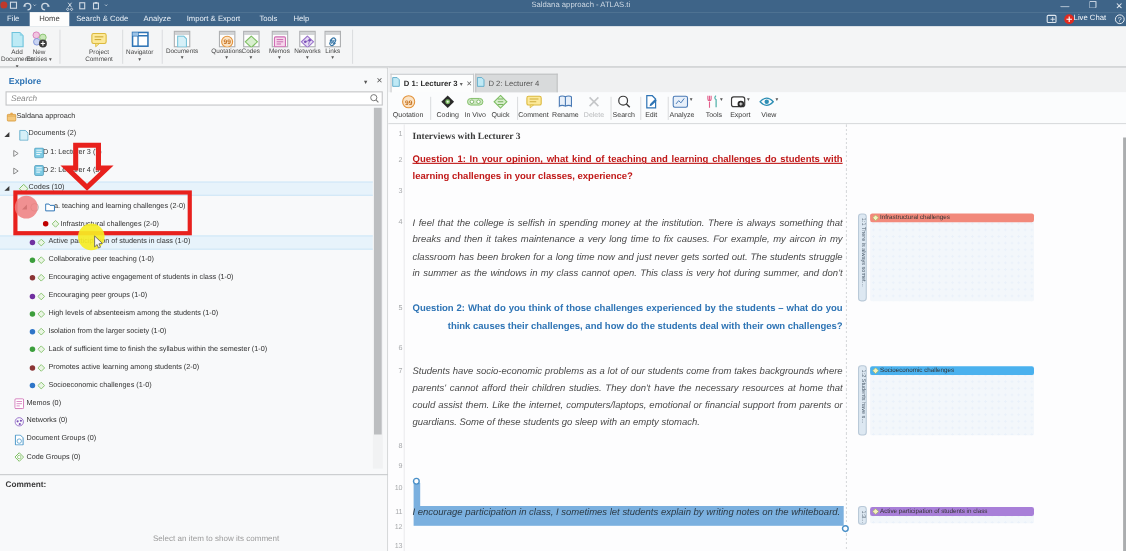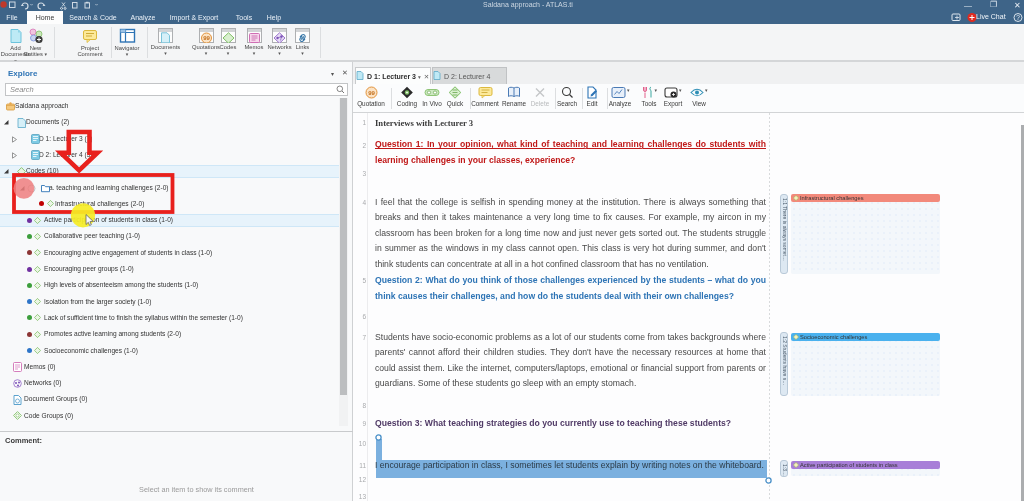--- a/index.html
+++ b/index.html
@@ -51,23 +51,23 @@
 .tbtn { top:2px; text-align:center; font-size:6.4px; color:#3a3a3a; }
 .tsep { top:4px; width:1px; height:21px; background:#dcdee0; }
 
 
 #doccontent { left:0; top:51px; width:671px; height:389px; background:#fdfdfe; }
 .lnum { position:absolute; left:0px; width:13px; text-align:right; font-size:6.5px; color:#a8aaac; }
 #numline { left:14px; top:0; width:1px; height:389px; background:#ececee; }
 .dline { position:absolute; left:22px; width:391px; height:16px; line-height:16px; font-size:8.65px; color:#3d3d3d; white-space:nowrap; }
 .just { text-align:justify; text-align-last:justify; white-space:normal; height:15.4px; line-height:15.4px; }
 .qred { color:#c01818; font-weight:bold; }
-.qblue { color:#2e74b5; font-weight:bold; }
+.qblue { color:#2e74b5; font-weight:bold;text-align:right; }
 .qpurp { color:#503a66; font-weight:bold; }
-.ital { color:#4a4a4a; }
+.ital { font-style:italic; color:#4a4a4a; }
 #docdash { left:416px; top:0; width:1px; height:389px; background:repeating-linear-gradient(to bottom,#d8dadc 0,#d8dadc 2px,#fdfdfe 2px,#fdfdfe 4px); }
 
 
 .qbar { position:absolute; width:8px; background:#dde8f2; border:1px solid #b9c9d8; border-radius:3px; }
 .qbartxt { position:absolute; left:0.5px; top:3px; width:6px; font-size:5px; line-height:6px; color:#4a5a6a; writing-mode:vertical-rl; white-space:nowrap; }
 .codelbl { position:absolute; height:8px; border-radius:2px; font-size:5.7px; line-height:8px; color:#333; padding-left:9px; white-space:nowrap; }
 .codebox { position:absolute; background:#f3f7fb; background-image:radial-gradient(circle, rgba(225,235,249,0.5) 0.9px, transparent 1.2px); background-size:6px 6px; border-radius:2px; }
 #docscroll { left:668px; top:12px; width:3px; height:377px; background:#abadaf; }
 
 
@@ -517,31 +517,29 @@
 
     <div class="dline" style="top:1.8px;font-weight:bold;color:#3b3b3b;font-family:Liberation Serif, serif;">Interviews with Lecturer 3</div>
 
     <div class="dline just qred" style="top:24.3px;text-decoration:underline;">Question 1: In your opinion, what kind of teaching and learning challenges do students with</div>
     <div class="dline qred" style="top:39.3px;">learning challenges in your classes, experience?</div>
 
     <div class="dline just ital" style="top:81.8px;">I feel that the college is selfish in spending money at the institution.  There is always something that</div>
     <div class="dline just ital" style="top:97.2px;">breaks and then it takes maintenance a very long time to fix causes. For example, my aircon in my</div>
     <div class="dline just ital" style="top:112.6px;">classroom has been broken for a long time now and just never gets sorted out. The students struggle</div>
     <div class="dline just ital" style="top:128px;">in summer as the windows in my class cannot open. This class is very hot during summer, and don't</div>
-    <div class="dline ital" style="top:143.4px;">think students can concentrate at all in a hot confined classroom that has no ventilation.</div>
 
     <div class="dline just qblue" style="top:159.7px;">Question 2:  What do you think of those challenges experienced by the students – what do you</div>
     <div class="dline qblue" style="top:175.1px;">think causes their challenges, and how do the students deal with their own challenges?</div>
 
     <div class="dline just ital" style="top:216.9px;">Students have socio-economic problems as a lot of our students come from takes backgrounds where</div>
     <div class="dline just ital" style="top:232.3px;">parents' cannot afford  their children studies. They don't have the necessary resources at home that</div>
     <div class="dline just ital" style="top:247.7px;">could assist them. Like the internet, computers/laptops, emotional or financial support from parents or</div>
     <div class="dline ital" style="top:262px;">guardians. Some of these students go sleep with an empty stomach.</div>
 
-    <div class="dline qpurp" style="top:302.3px;">Question 3:  What teaching strategies do you currently use to teaching these students?</div>
 
     <div class="abs" style="left:22.6px;top:326.3px;width:6.3px;height:20.3px;background:#7bb0df;"></div>
     <div class="abs" style="left:22.6px;top:346.6px;width:391.4px;height:18.2px;background:#7bb0df;"></div>
     <svg class="abs anno" style="left:20.6px;top:320.3px;width:9px;height:9px" viewBox="0 0 9 9">
         <circle cx="4.5" cy="4.5" r="2.6" fill="#fdfdfe" stroke="#4a90c8" stroke-width="1.3"></circle>
       </svg>
     <svg class="abs anno" style="left:410.5px;top:363px;width:9px;height:9px" viewBox="0 0 9 9">
         <circle cx="4.5" cy="4.5" r="2.6" fill="#fdfdfe" stroke="#4a90c8" stroke-width="1.3"></circle>
       </svg>
     <div class="dline ital" style="top:344.2px;color:#2b3a46;">I encourage participation in class, I sometimes let students explain by writing notes on the whiteboard.</div>

